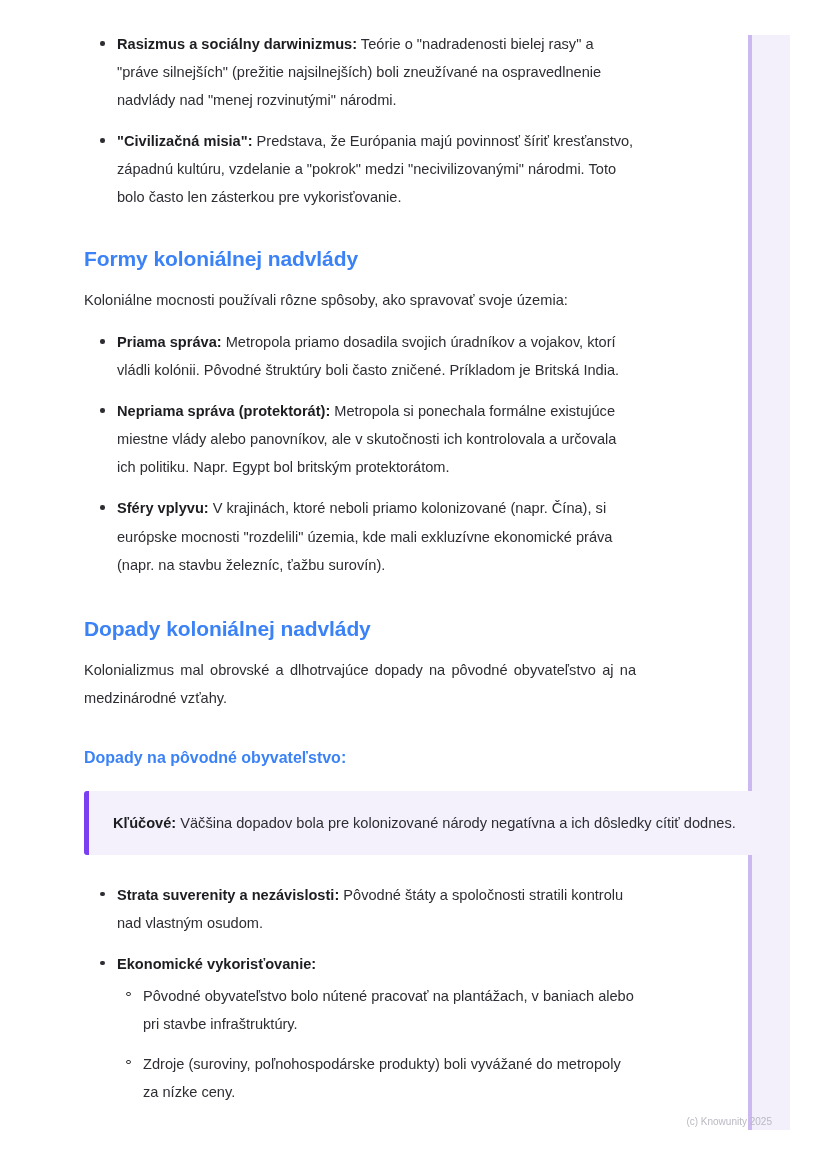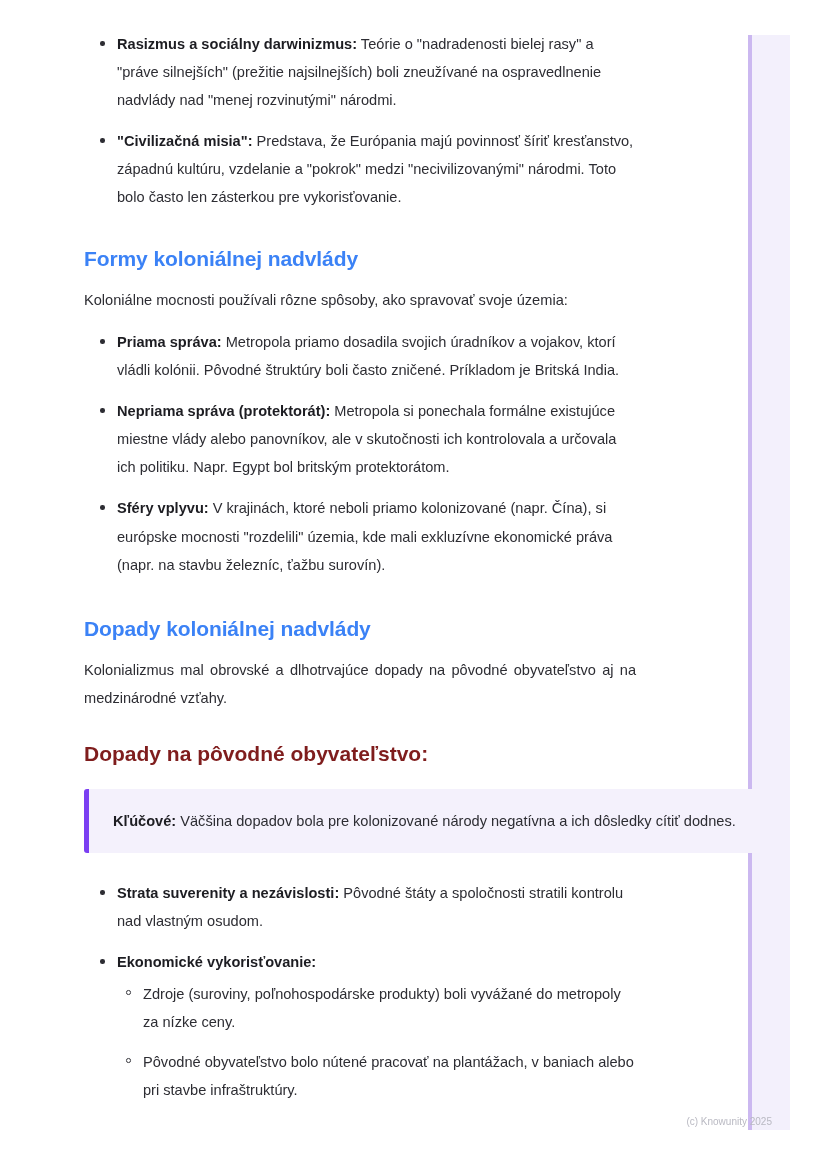--- a/index.html
+++ b/index.html
@@ -55,24 +55,24 @@
   
   h2.section-title {
     font-size: 21px;
     font-weight: bold;
     color: #3b82f6;
     margin: 34px 0 14px 0;
     line-height: 1.3;
     letter-spacing: -0.1px;
   }
   h3.sub-title {
-    font-size: 21px;
+    font-size: 16px;
     font-weight: bold;
-    color: #7f1d1d;
-    margin: 28px 0 14px 0;
+    color: #3b82f6;
+    margin: 36px 0 14px 0;
     line-height: 1.3;
   }
 
   
   p.para {
     margin: 0 0 6px 0;
     line-height: 1.92;
   }
   p.para.justify {
     text-align: justify;
@@ -205,22 +205,22 @@
       <p><span class="lead">Kľúčové:</span><span> Väčšina dopadov bola pre kolonizované národy negatívna a ich dôsledky cítiť dodnes.</span></p>
     </div>
 
     <ul class="bullets">
       <li>
         <span class="lead">Strata suverenity a nezávislosti:</span><span> Pôvodné štáty a spoločnosti stratili kontrolu nad vlastným osudom.</span>
       </li>
       <li class="no-gap">
         <span class="lead">Ekonomické vykorisťovanie:</span><span></span>
         <ul class="subbullets">
+          <li>Pôvodné obyvateľstvo bolo nútené pracovať na plantážach, v baniach alebo pri stavbe infraštruktúry.</li>
           <li>Zdroje (suroviny, poľnohospodárske produkty) boli vyvážané do metropoly za nízke ceny.</li>
-          <li>Pôvodné obyvateľstvo bolo nútené pracovať na plantážach, v baniach alebo pri stavbe infraštruktúry.</li>
         </ul>
       </li>
     </ul>
 
   </div>
 </div>
 
 <div class="footer-credit">(c) Knowunity 2025</div>
 
 </body></html>

